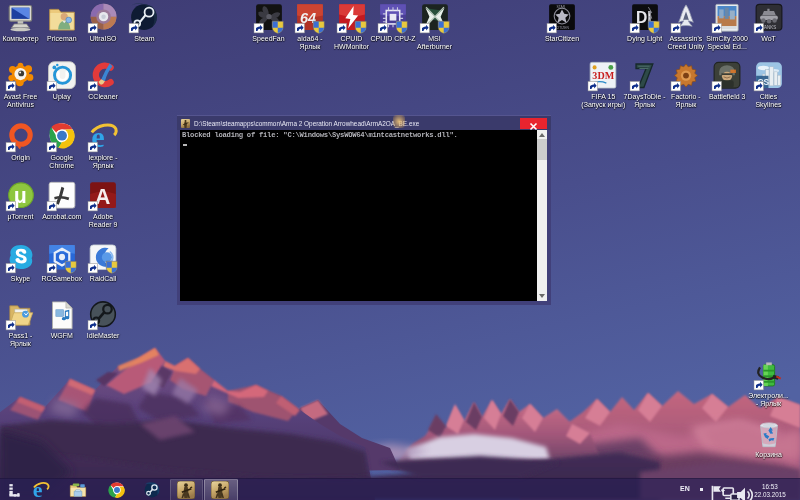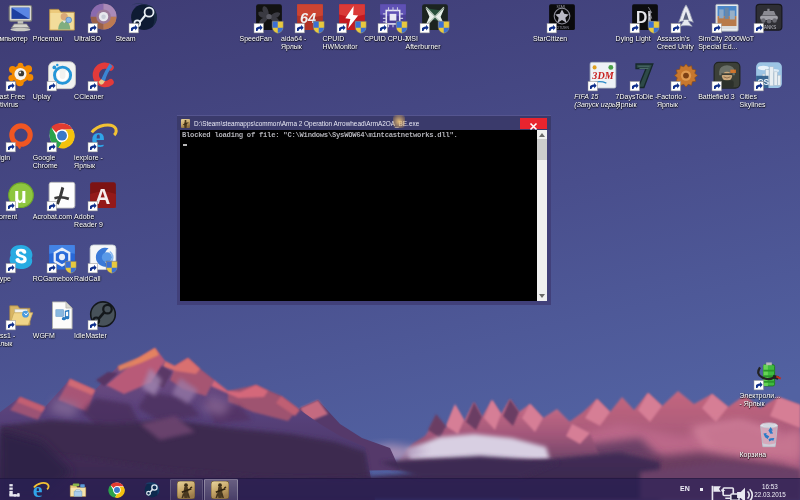--- a/index.html
+++ b/index.html
@@ -1,17 +1,17 @@
 <!DOCTYPE html>
 <html><head><meta charset="utf-8">
 <style>
 html,body{margin:0;padding:0;}
 #desk{position:relative;width:800px;height:500px;overflow:hidden;font-family:"Liberation Sans",sans-serif;background:#46498a;}
 #wall{position:absolute;left:0;top:0;}
-.ico{position:absolute;width:58px;}
+.ico{position:absolute;width:58px;text-align:center;}
 .ico svg{display:block;margin:0 auto;transform:scale(1.12);transform-origin:50% 40%;}
 .lbl{margin-top:3px;font-size:7px;line-height:8px;color:#fff;text-shadow:0 1px 1px rgba(0,0,0,.9),1px 0 1px rgba(0,0,0,.6);}
 
 #win{position:absolute;left:177px;top:115px;width:374px;height:190px;background:#41407a;}
 #tbar{position:absolute;left:0;top:0;width:374px;height:15px;background:#3a3a6b;border-top:1px solid #55558f;box-sizing:border-box;}
 #tbar .ticon{position:absolute;left:4px;top:3px;width:9px;height:9px;}
 #tbar .ttext{position:absolute;left:17px;top:4px;font-size:6.4px;color:#e8e8f4;white-space:nowrap;letter-spacing:0px;}
 #closeb{position:absolute;right:4px;top:2px;width:27px;height:11px;background:#e8242e;}
 #conarea{position:absolute;left:3px;top:15px;width:357px;height:171px;background:#000;}
 #contxt{position:absolute;left:2px;top:1px;font-family:"Liberation Mono",monospace;font-size:7.2px;font-weight:bold;letter-spacing:-0.26px;color:#b2b2b8;white-space:pre;}
@@ -470,21 +470,21 @@
         <rect x="6" y="11.5" width="16" height="4" rx="2" fill="#a0a0a8"></rect>
         <circle cx="9" cy="16" r="2" fill="#6a6a72"></circle>
         <circle cx="14" cy="16.5" r="2" fill="#6a6a72"></circle>
         <circle cx="19" cy="16" r="2" fill="#6a6a72"></circle>
         <text x="7.5" y="23.5" font-size="4" fill="#b8b8c0" font-family="Liberation Sans">TANKS</text>
         <rect x="0.6" y="18.6" width="8.4" height="8.4" fill="#fff" stroke="#9a9a9a" stroke-width="0.5"></rect>
         <path d="M2.4 25.4 L2.4 22.7 Q4.3 20.9 6.1 21.3 L6.1 19.7 L8.3 22.3 L6.1 24.9 L6.1 23.3 Q4.1 23.1 3.7 25.4 Z" fill="#10308c"></path>
       </svg>
       <div class="lbl">WoT</div>
     </div>
-<div class="ico" style="left:574.3px;top:62px;width:58px;font-style:italic;">
+<div class="ico" style="left:574.3px;top:62px;width:58px;">
       <svg width="28" height="28" viewBox="0 0 28 28">
         <rect x="2.5" y="1.5" width="23" height="23" rx="1.5" fill="#eef2f6" stroke="#b0bac2" stroke-width="0.7"></rect>
         <text x="4.5" y="16.5" font-size="9" font-weight="bold" fill="#c81e1e" font-family="Liberation Serif">3DM</text>
         <path d="M5 20 q6 -2.5 12 0" stroke="#2a8ac8" stroke-width="1.2" fill="none"></path>
         <circle cx="21" cy="6" r="2.2" fill="#48a048"></circle>
         <circle cx="6.5" cy="6" r="1.8" fill="#e0a020"></circle>
         <rect x="0.6" y="18.6" width="8.4" height="8.4" fill="#fff" stroke="#9a9a9a" stroke-width="0.5"></rect>
         <path d="M2.4 25.4 L2.4 22.7 Q4.3 20.9 6.1 21.3 L6.1 19.7 L8.3 22.3 L6.1 24.9 L6.1 23.3 Q4.1 23.1 3.7 25.4 Z" fill="#10308c"></path>
       </svg>
       <div class="lbl">FIFA 15<br>(Запуск игры)</div>

